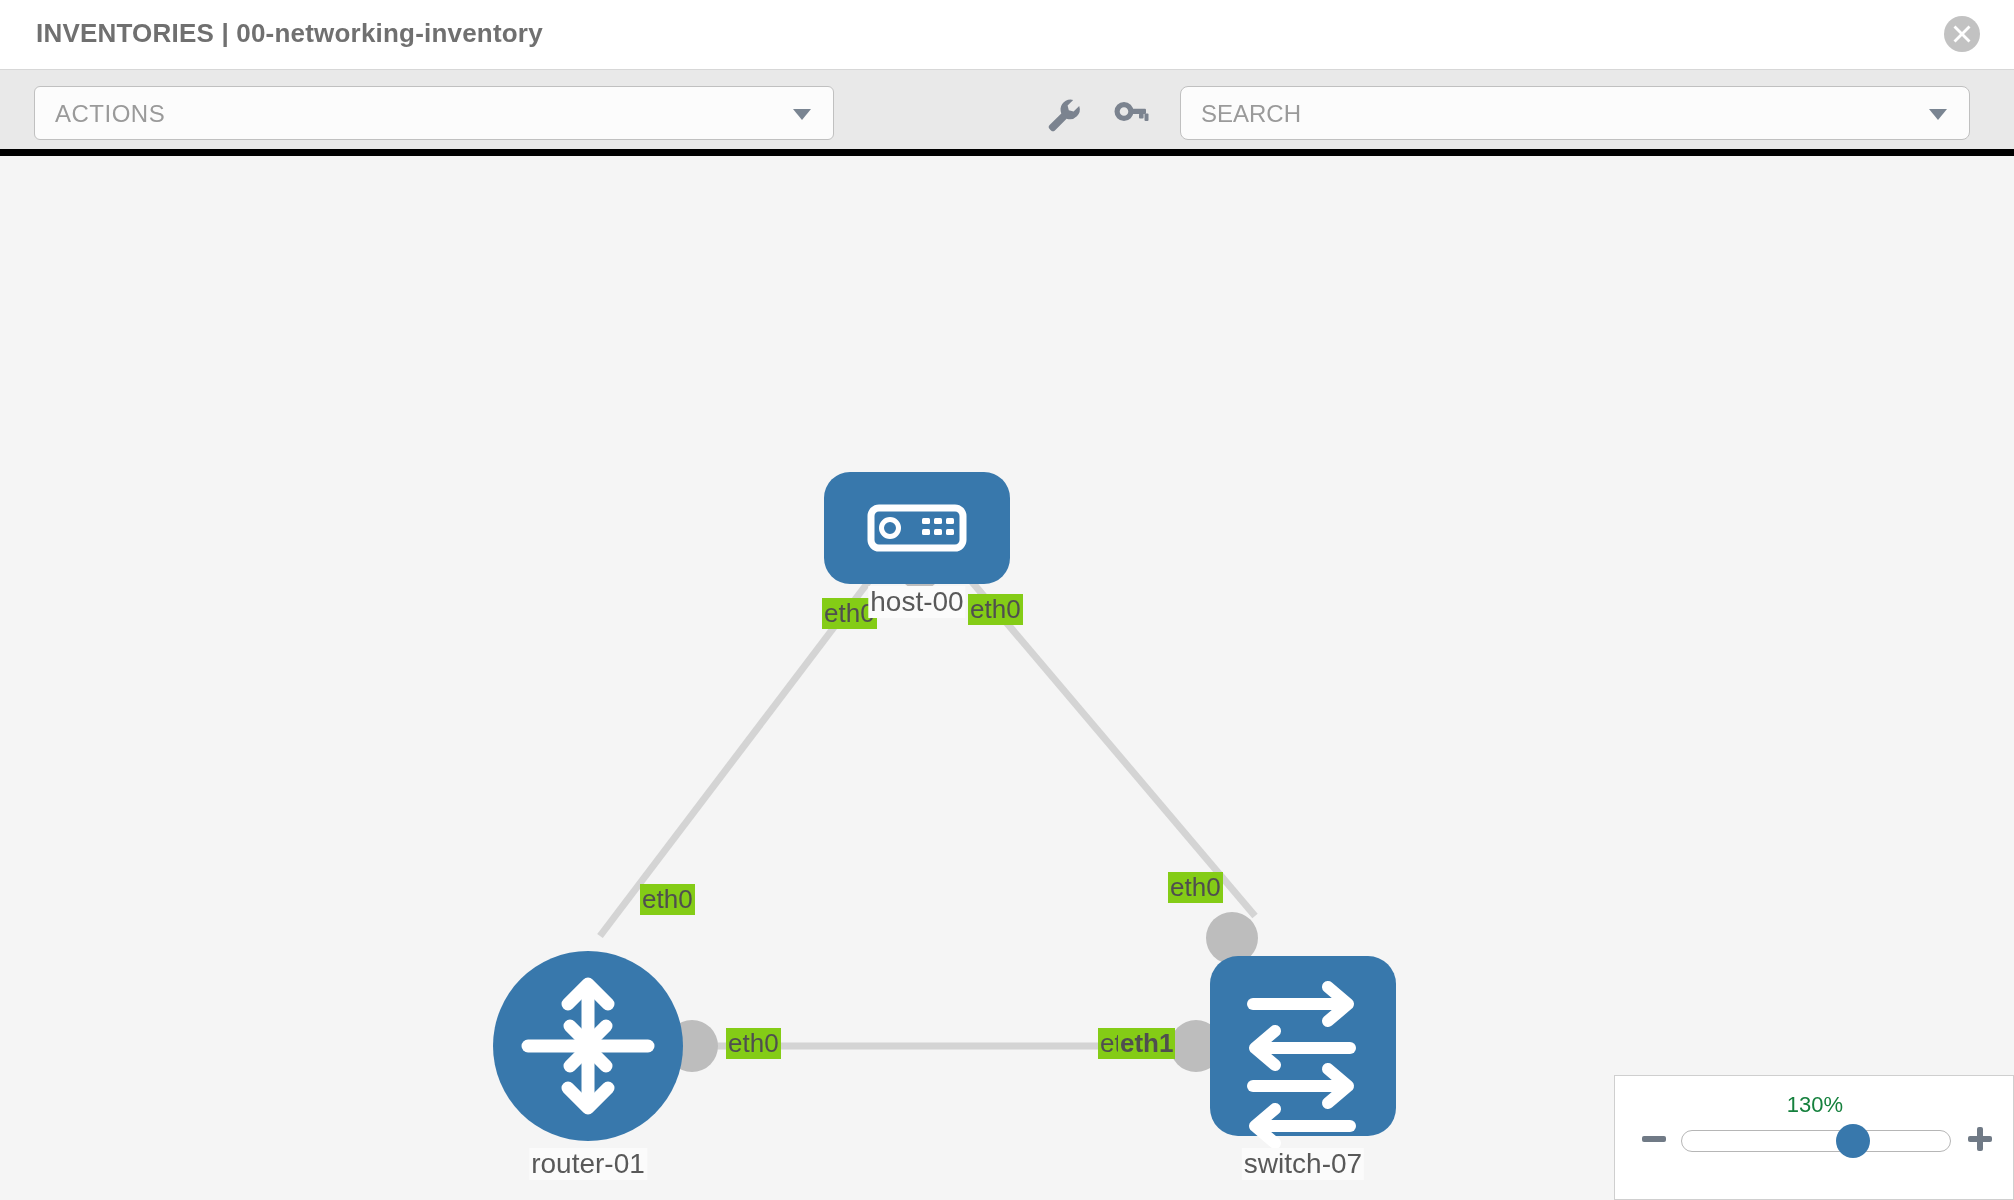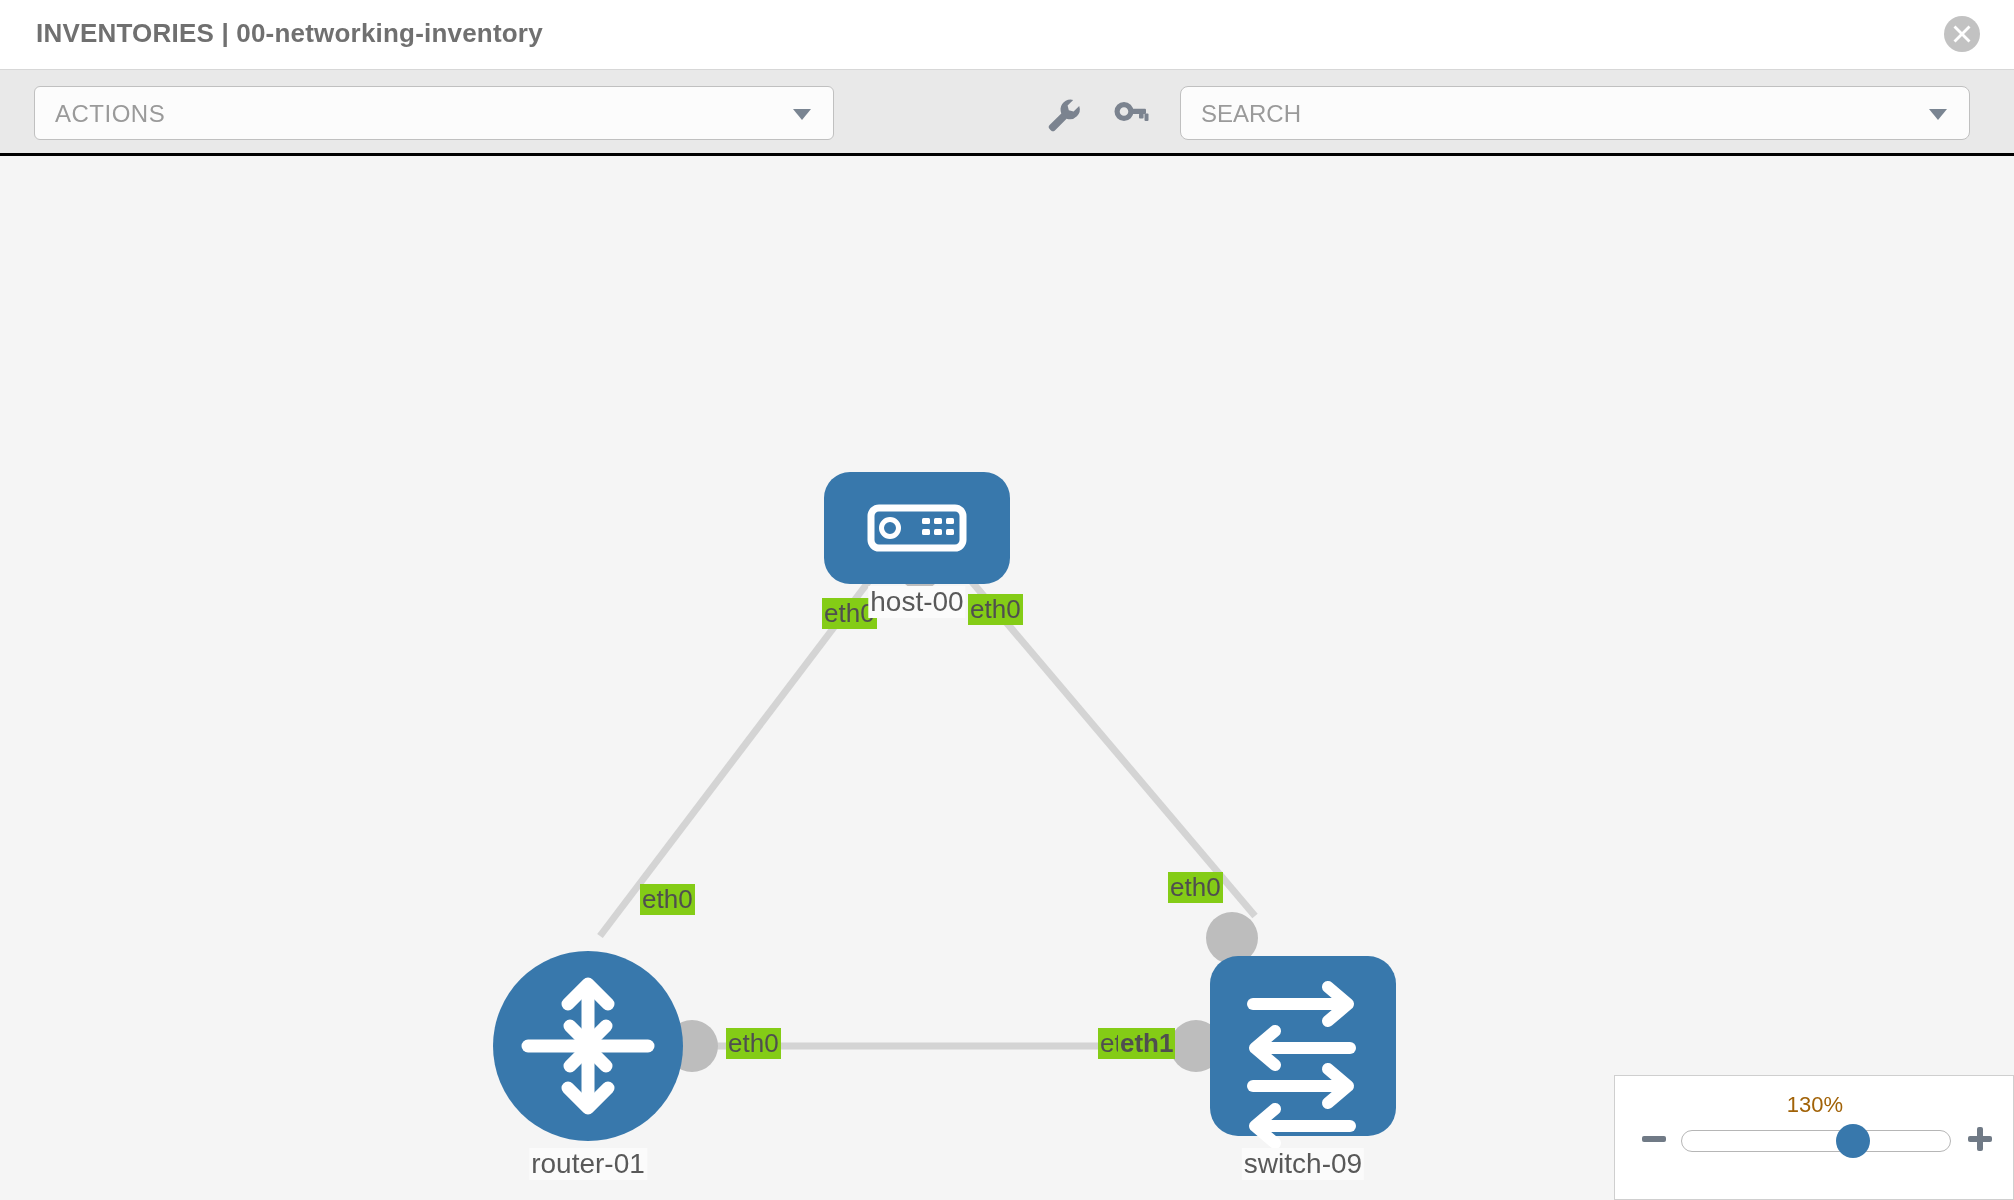--- a/index.html
+++ b/index.html
@@ -48,21 +48,21 @@
   }
   .close-btn svg { display:block; }
 
   
   .toolbar {
     position: absolute;
     left: 0; top: 70px;
     width: 2014px;
     height: 86px;
     background: #e9e9e9;
-    border-bottom: 3px solid #000000;
+    border-bottom: 7px solid #000000;
     box-sizing: border-box;
   }
   .actions-select {
     position: absolute;
     left: 34px;
     top: 16px;
     width: 800px;
     height: 54px;
     background: #fcfcfc;
     border: 1px solid #c0c0c0;
@@ -168,21 +168,21 @@
     border: 1px solid #cfcfcf;
     box-sizing: border-box;
   }
   .zoom-level {
     position: absolute;
     top: 16px;
     left: 0;
     width: 400px;
     text-align: center;
     font-size: 22px;
-    color: #a16207;
+    color: #15803d;
   }
   .zoom-minus, .zoom-plus {
     position: absolute;
     top: 48px;
     width: 30px;
     height: 30px;
     cursor: pointer;
   }
   .zoom-minus { left: 24px; }
   .zoom-plus  { right: 18px; }
@@ -316,21 +316,21 @@
   <span class="iface-label" style="left:822px; top:442px;">eth0</span>
   <span class="iface-label" style="left:968px; top:438px;">eth0</span>
   <span class="iface-label" style="left:640px; top:728px;">eth0</span>
   <span class="iface-label" style="left:1168px; top:716px;">eth0</span>
   <span class="iface-label" style="left:726px; top:872px;">eth0</span>
   <span class="iface-label" style="left:1098px; top:872px;">eth0</span>
   <span class="iface-label" style="left:1118px; top:872px;font-weight:bold;">eth1</span>
 
   <span class="node-label" style="left:917px;  top:430px;">host-00</span>
   <span class="node-label" style="left:588px;  top:992px;">router-01</span>
-  <span class="node-label" style="left:1303px; top:992px;">switch-09</span>
+  <span class="node-label" style="left:1303px; top:992px;">switch-07</span>
 
   <div class="zoom-panel">
     <div class="zoom-level">130%</div>
 
     <div class="zoom-minus">
       <svg width="30" height="30" viewBox="0 0 30 30" aria-hidden="true">
         <rect x="3" y="12" width="24" height="6" rx="2" fill="#707a86"></rect>
       </svg>
     </div>
 

